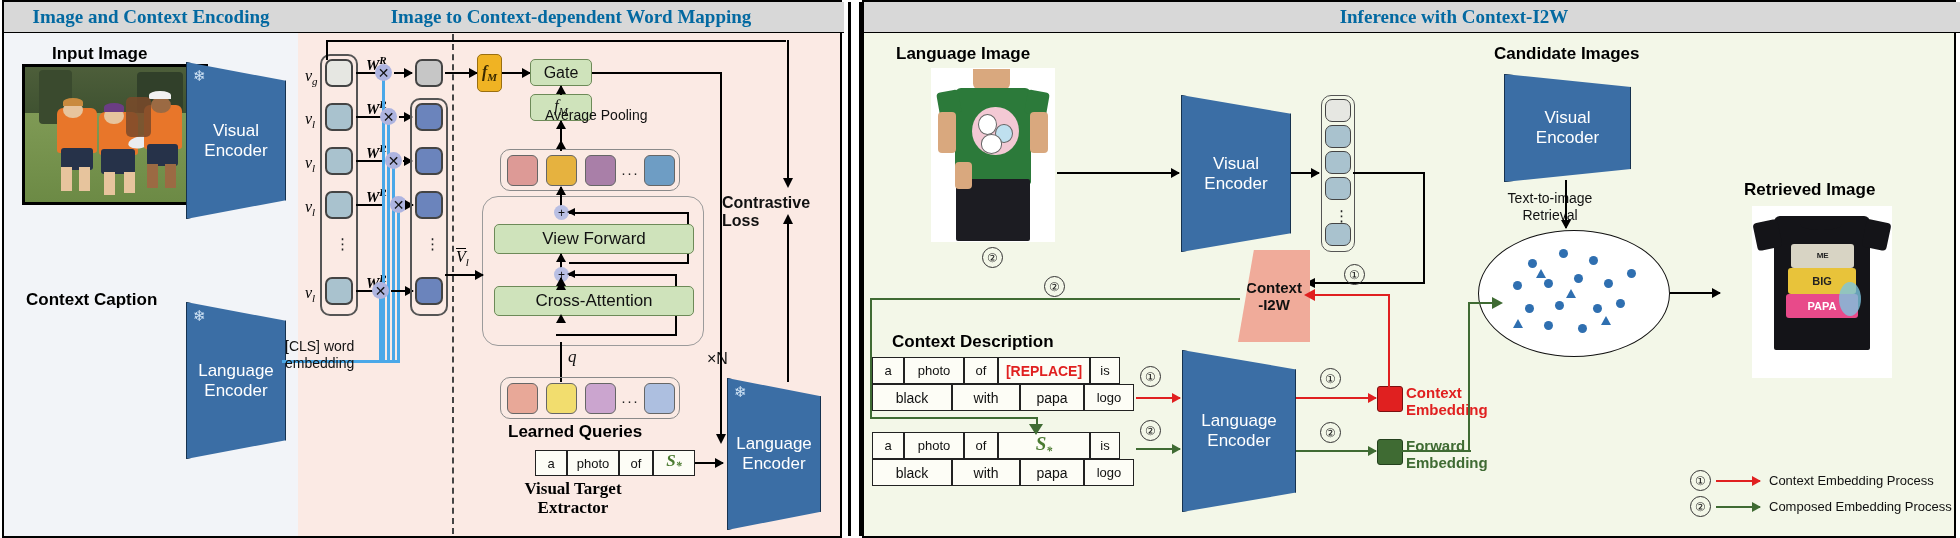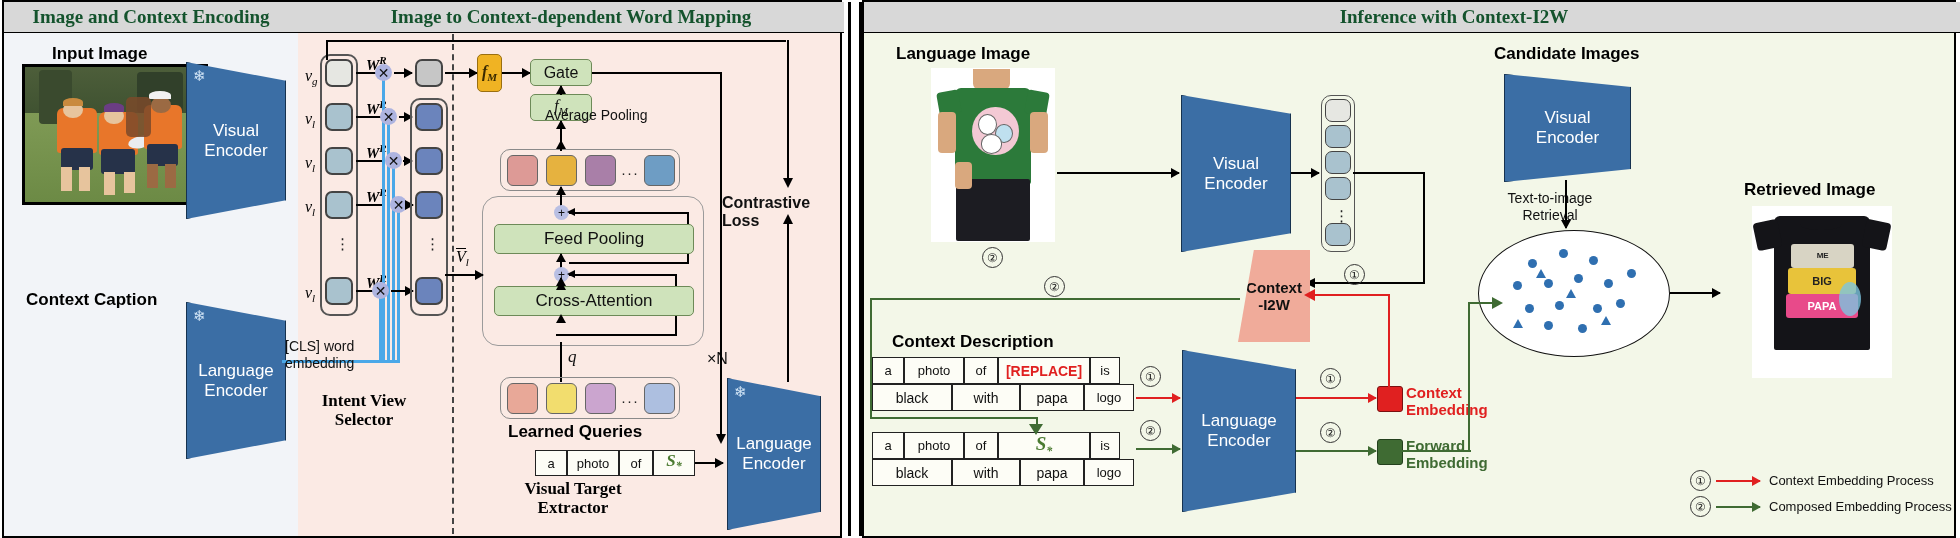--- a/index.html
+++ b/index.html
@@ -1,21 +1,21 @@
 <!DOCTYPE html>
 <html><head>
 <meta charset="utf-8">
 <style>
   html,body{margin:0;padding:0;background:#fff;}
   body{width:1960px;height:538px;font-family:"Liberation Sans",sans-serif;position:relative;overflow:hidden;}
   .panel{position:absolute;top:0;height:538px;box-sizing:border-box;}
   .panel-border{border:2px solid #000;}
   .hdr{position:absolute;left:0;right:0;top:0;height:30px;background:#d8d8d8;
        display:flex;align-items:center;justify-content:center;
-       font-family:"Liberation Serif",serif;font-weight:bold;font-size:19px;color:#14532d;
+       font-family:"Liberation Serif",serif;font-weight:bold;font-size:19px;color:#0369a1;
        border-bottom:1px solid #000;}
   .abs{position:absolute;}
   .lbl{position:absolute;font-weight:bold;font-size:16px;color:#000;white-space:nowrap;}
   .lbl-serif{font-family:"Liberation Serif",serif;font-weight:bold;text-align:center;}
   .trapR{  
      background:#3b6ea5;border:1px solid #16324f;
      clip-path:polygon(0 0,100% 12%,100% 88%,0 100%);
      color:#fff;display:flex;align-items:center;justify-content:center;
      text-align:center;font-size:17px;line-height:1.15;}
   .snow{position:absolute;left:6px;top:4px;color:#cfe3f5;font-size:15px;}
@@ -194,24 +194,20 @@
   <div class="cell" style="left:411px;top:275px;width:28px;height:28px;background:#6b84bc;"></div>
 
   <div class="line-h" style="left:322px;top:38px;width:460px;"></div>
   <div class="line-v" style="left:322px;top:38px;height:20px;"></div>
 
   <div class="abs" style="left:281px;top:336px;font-size:14px;color:#111;line-height:1.2;">
     <div>[CLS] word</div>
     <div>embedding</div>
   </div>
 
-  <div class="lbl-serif abs" style="left:296px;top:390px;width:128px;font-size:17px;line-height:1.1;">
-    <div>Intent View</div>
-    <div>Selector</div>
-  </div>
 
   <div class="abs" style="left:448px;top:32px;width:0;height:500px;border-left:2px dashed #444;"></div>
 
   <div class="arrow-h" style="left:441px;top:70px;width:32px;"></div>
   <div class="yellowbox" style="left:473px;top:52px;width:25px;height:38px;">
     <span class="mi" style="font-size:16px;font-weight:bold;color:#3a2a00;"><span>f</span><sub style="font-size:11px;">M</sub></span>
   </div>
   <div class="arrow-h" style="left:498px;top:70px;width:28px;"></div>
 
   <div class="greenbox" style="left:526px;top:57px;width:62px;height:27px;font-size:16px;">
@@ -237,21 +233,21 @@
   <div class="grpbox" style="left:478px;top:194px;width:222px;height:150px;border-width:1.5px;border-color:#9b9b9b;border-radius:16px;"></div>
 
   <div class="arrow-v up" style="left:556px;top:185px;height:20px;"></div>
   <div class="plusnode" style="left:550px;top:203px;">+</div>
   <div class="line-h" style="left:565px;top:210px;width:120px;"></div>
   <div class="line-v" style="left:683px;top:210px;height:52px;"></div>
   <div class="line-h" style="left:565px;top:260px;width:120px;"></div>
   <div class="abs" style="left:563px;top:206px;border-right:8px solid #000;border-top:4px solid transparent;border-bottom:4px solid transparent;"></div>
 
   <div class="greenbox" style="left:490px;top:222px;width:200px;height:30px;font-size:17px;">
-    <span>Feed Pooling</span>
+    <span>View Forward</span>
   </div>
   <div class="arrow-v up" style="left:556px;top:252px;height:22px;top:252px;"></div>
 
   <div class="plusnode" style="left:550px;top:265px;">+</div>
   <div class="line-h" style="left:565px;top:272px;width:108px;"></div>
   <div class="line-v" style="left:671px;top:272px;height:62px;"></div>
   <div class="line-h" style="left:552px;top:332px;width:120px;"></div>
   <div class="abs" style="left:563px;top:268px;border-right:8px solid #000;border-top:4px solid transparent;border-bottom:4px solid transparent;"></div>
 
   <div class="greenbox" style="left:490px;top:284px;width:200px;height:30px;font-size:17px;">

